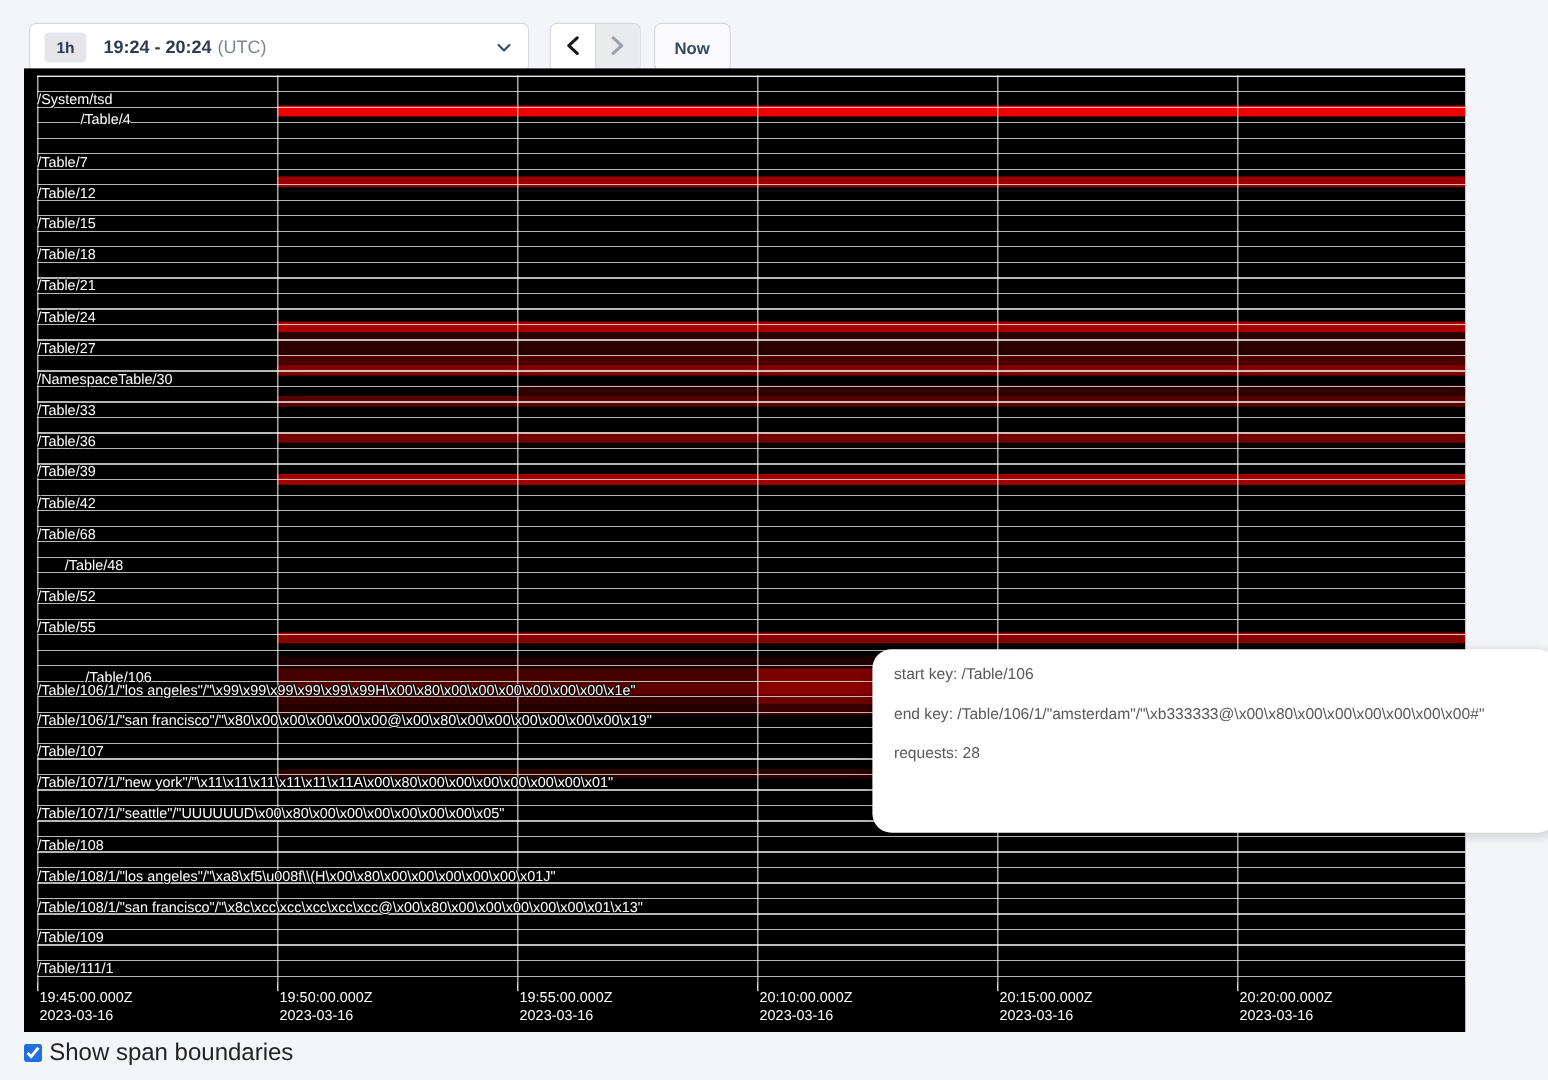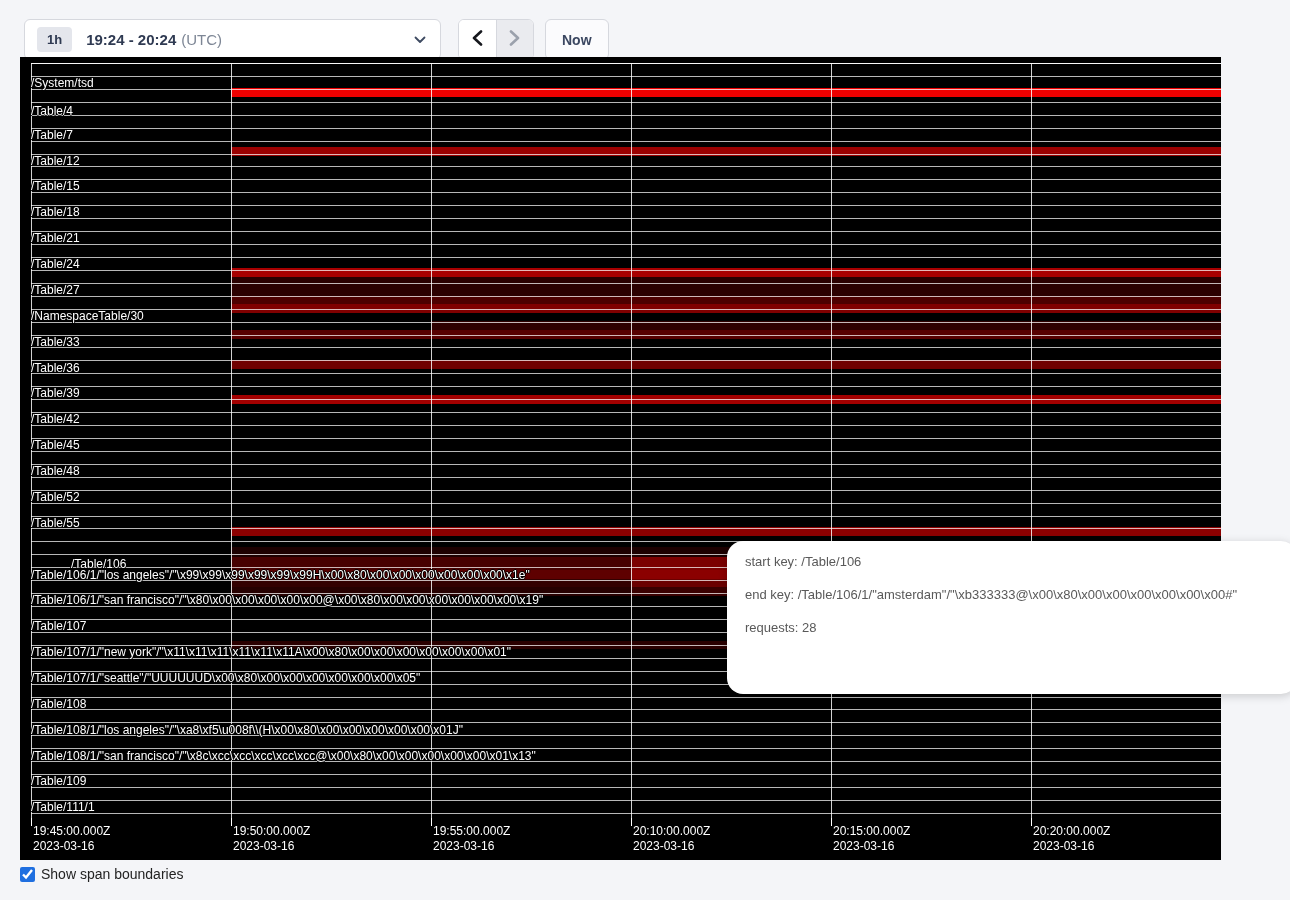--- a/index.html
+++ b/index.html
@@ -66,21 +66,21 @@
   .tooltip {
     position:absolute; left:710px; top:541px; width:570px; height:153px;
     background:#fff; border-radius:16px; box-shadow:0 2px 10px rgba(0,0,0,.18);
     padding:14px 0 0 18px; overflow:hidden;margin-left:17px;
   }
   .tooltip p { margin:0 0 19px 0; font-size:13px; line-height:14px; color:#595959; white-space:nowrap; }
 
   
   .footer { position:absolute; left:20px; top:866px; display:flex; align-items:center; }
   .footer input { width:15px; height:15px; accent-color:#1f6fe0; margin:0 6px 0 0; cursor:pointer; }
-  .footer label { font-size:14px; color:#232323; }
+  .footer label { font-size:20px; color:#232323; }
 </style>
 </head>
 <body>
 
 <div class="range-select">
   <span class="range-badge">1h</span>
   <span class="range-text">19:24 - 20:24</span>
   <span class="range-utc">(UTC)</span>
   <span class="range-caret">
     <svg width="12" height="8" viewBox="0 0 12 8">
@@ -137,35 +137,35 @@
   <div id="vlines-layer">
       <div class="hm-vline" style="left: 11px;"></div>
       <div class="hm-vline" style="left: 211px;"></div>
       <div class="hm-vline" style="left: 411px;"></div>
       <div class="hm-vline" style="left: 611px;"></div>
       <div class="hm-vline" style="left: 811px;"></div>
       <div class="hm-vline" style="left: 1011px;"></div>
     </div>
   <div id="row-labels">
       <div class="row-label" style="top: 20px;">/System/tsd</div>
-      <div class="row-label" style="top: 48px;">/Table/4</div>
+      <div class="row-label" style="top: 36px; padding-left: 36px;">/Table/4</div>
       <div class="row-label" style="top: 71.74px;">/Table/7</div>
       <div class="row-label" style="top: 97.61px;">/Table/12</div>
       <div class="row-label" style="top: 123.48px;">/Table/15</div>
       <div class="row-label" style="top: 149.35px;">/Table/18</div>
       <div class="row-label" style="top: 175.22px;">/Table/21</div>
       <div class="row-label" style="top: 201.09px;">/Table/24</div>
       <div class="row-label" style="top: 226.96px;">/Table/27</div>
       <div class="row-label" style="top: 252.83px;">/NamespaceTable/30</div>
       <div class="row-label" style="top: 278.7px;">/Table/33</div>
       <div class="row-label" style="top: 304.57px;">/Table/36</div>
       <div class="row-label" style="top: 330.44px; text-align: right;">/Table/39</div>
       <div class="row-label" style="top: 356.31px;">/Table/42</div>
-      <div class="row-label" style="top: 382.18px;">/Table/45</div>
-      <div class="row-label" style="top: 408.05px;">/Table/48</div>
+      <div class="row-label" style="top: 382.18px;">/Table/68</div>
+      <div class="row-label" style="top: 408.05px; margin-left: 23px;">/Table/48</div>
       <div class="row-label" style="top: 433.92px;">/Table/52</div>
       <div class="row-label" style="top: 459.79px;">/Table/55</div>
       <div class="row-label" style="top: 501px; padding-left: 40px;">/Table/106</div>
       <div class="row-label" style="top: 511.53px;">/Table/106/1/"los angeles"/"\x99\x99\x99\x99\x99\x99H\x00\x80\x00\x00\x00\x00\x00\x00\x1e"</div>
       <div class="row-label" style="top: 537.4px;">/Table/106/1/"san francisco"/"\x80\x00\x00\x00\x00\x00@\x00\x80\x00\x00\x00\x00\x00\x00\x19"</div>
       <div class="row-label" style="top: 563.27px;">/Table/107</div>
       <div class="row-label" style="top: 589.14px;">/Table/107/1/"new york"/"\x11\x11\x11\x11\x11\x11A\x00\x80\x00\x00\x00\x00\x00\x00\x01"</div>
       <div class="row-label" style="top: 615.01px;">/Table/107/1/"seattle"/"UUUUUUD\x00\x80\x00\x00\x00\x00\x00\x00\x05"</div>
       <div class="row-label" style="top: 640.88px;">/Table/108</div>
       <div class="row-label" style="top: 666.75px;">/Table/108/1/"los angeles"/"\xa8\xf5\u008f\\(H\x00\x80\x00\x00\x00\x00\x00\x01J"</div>

